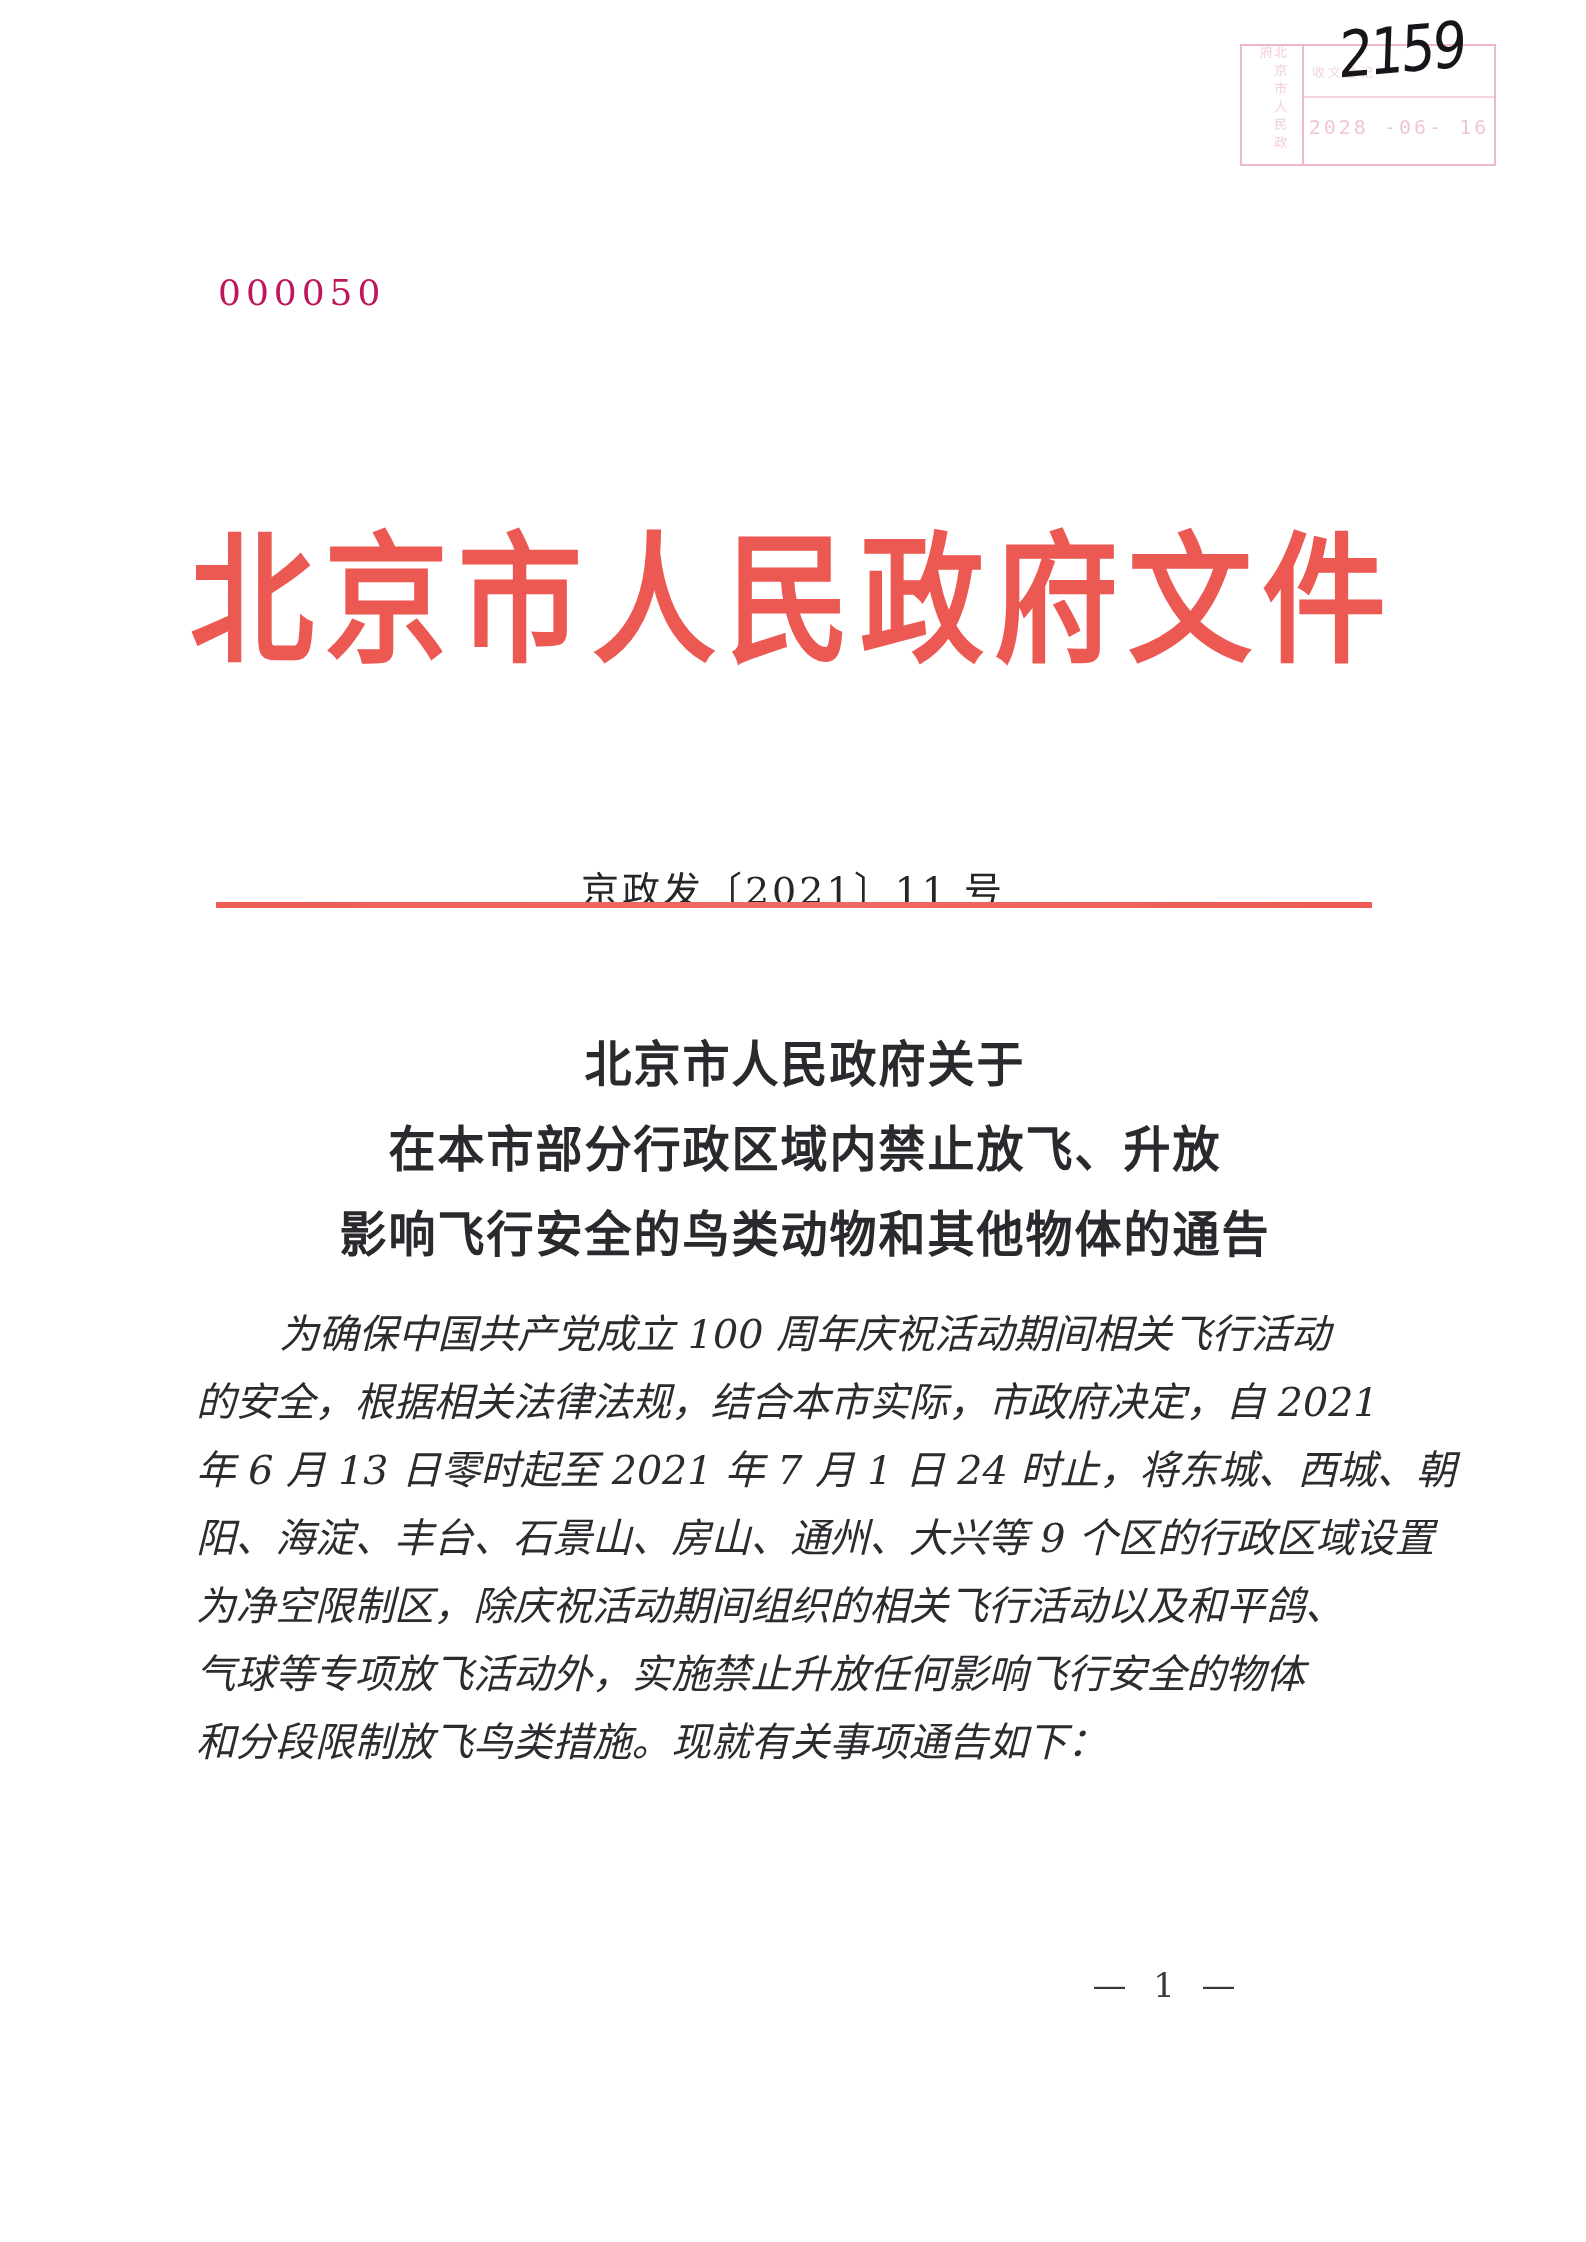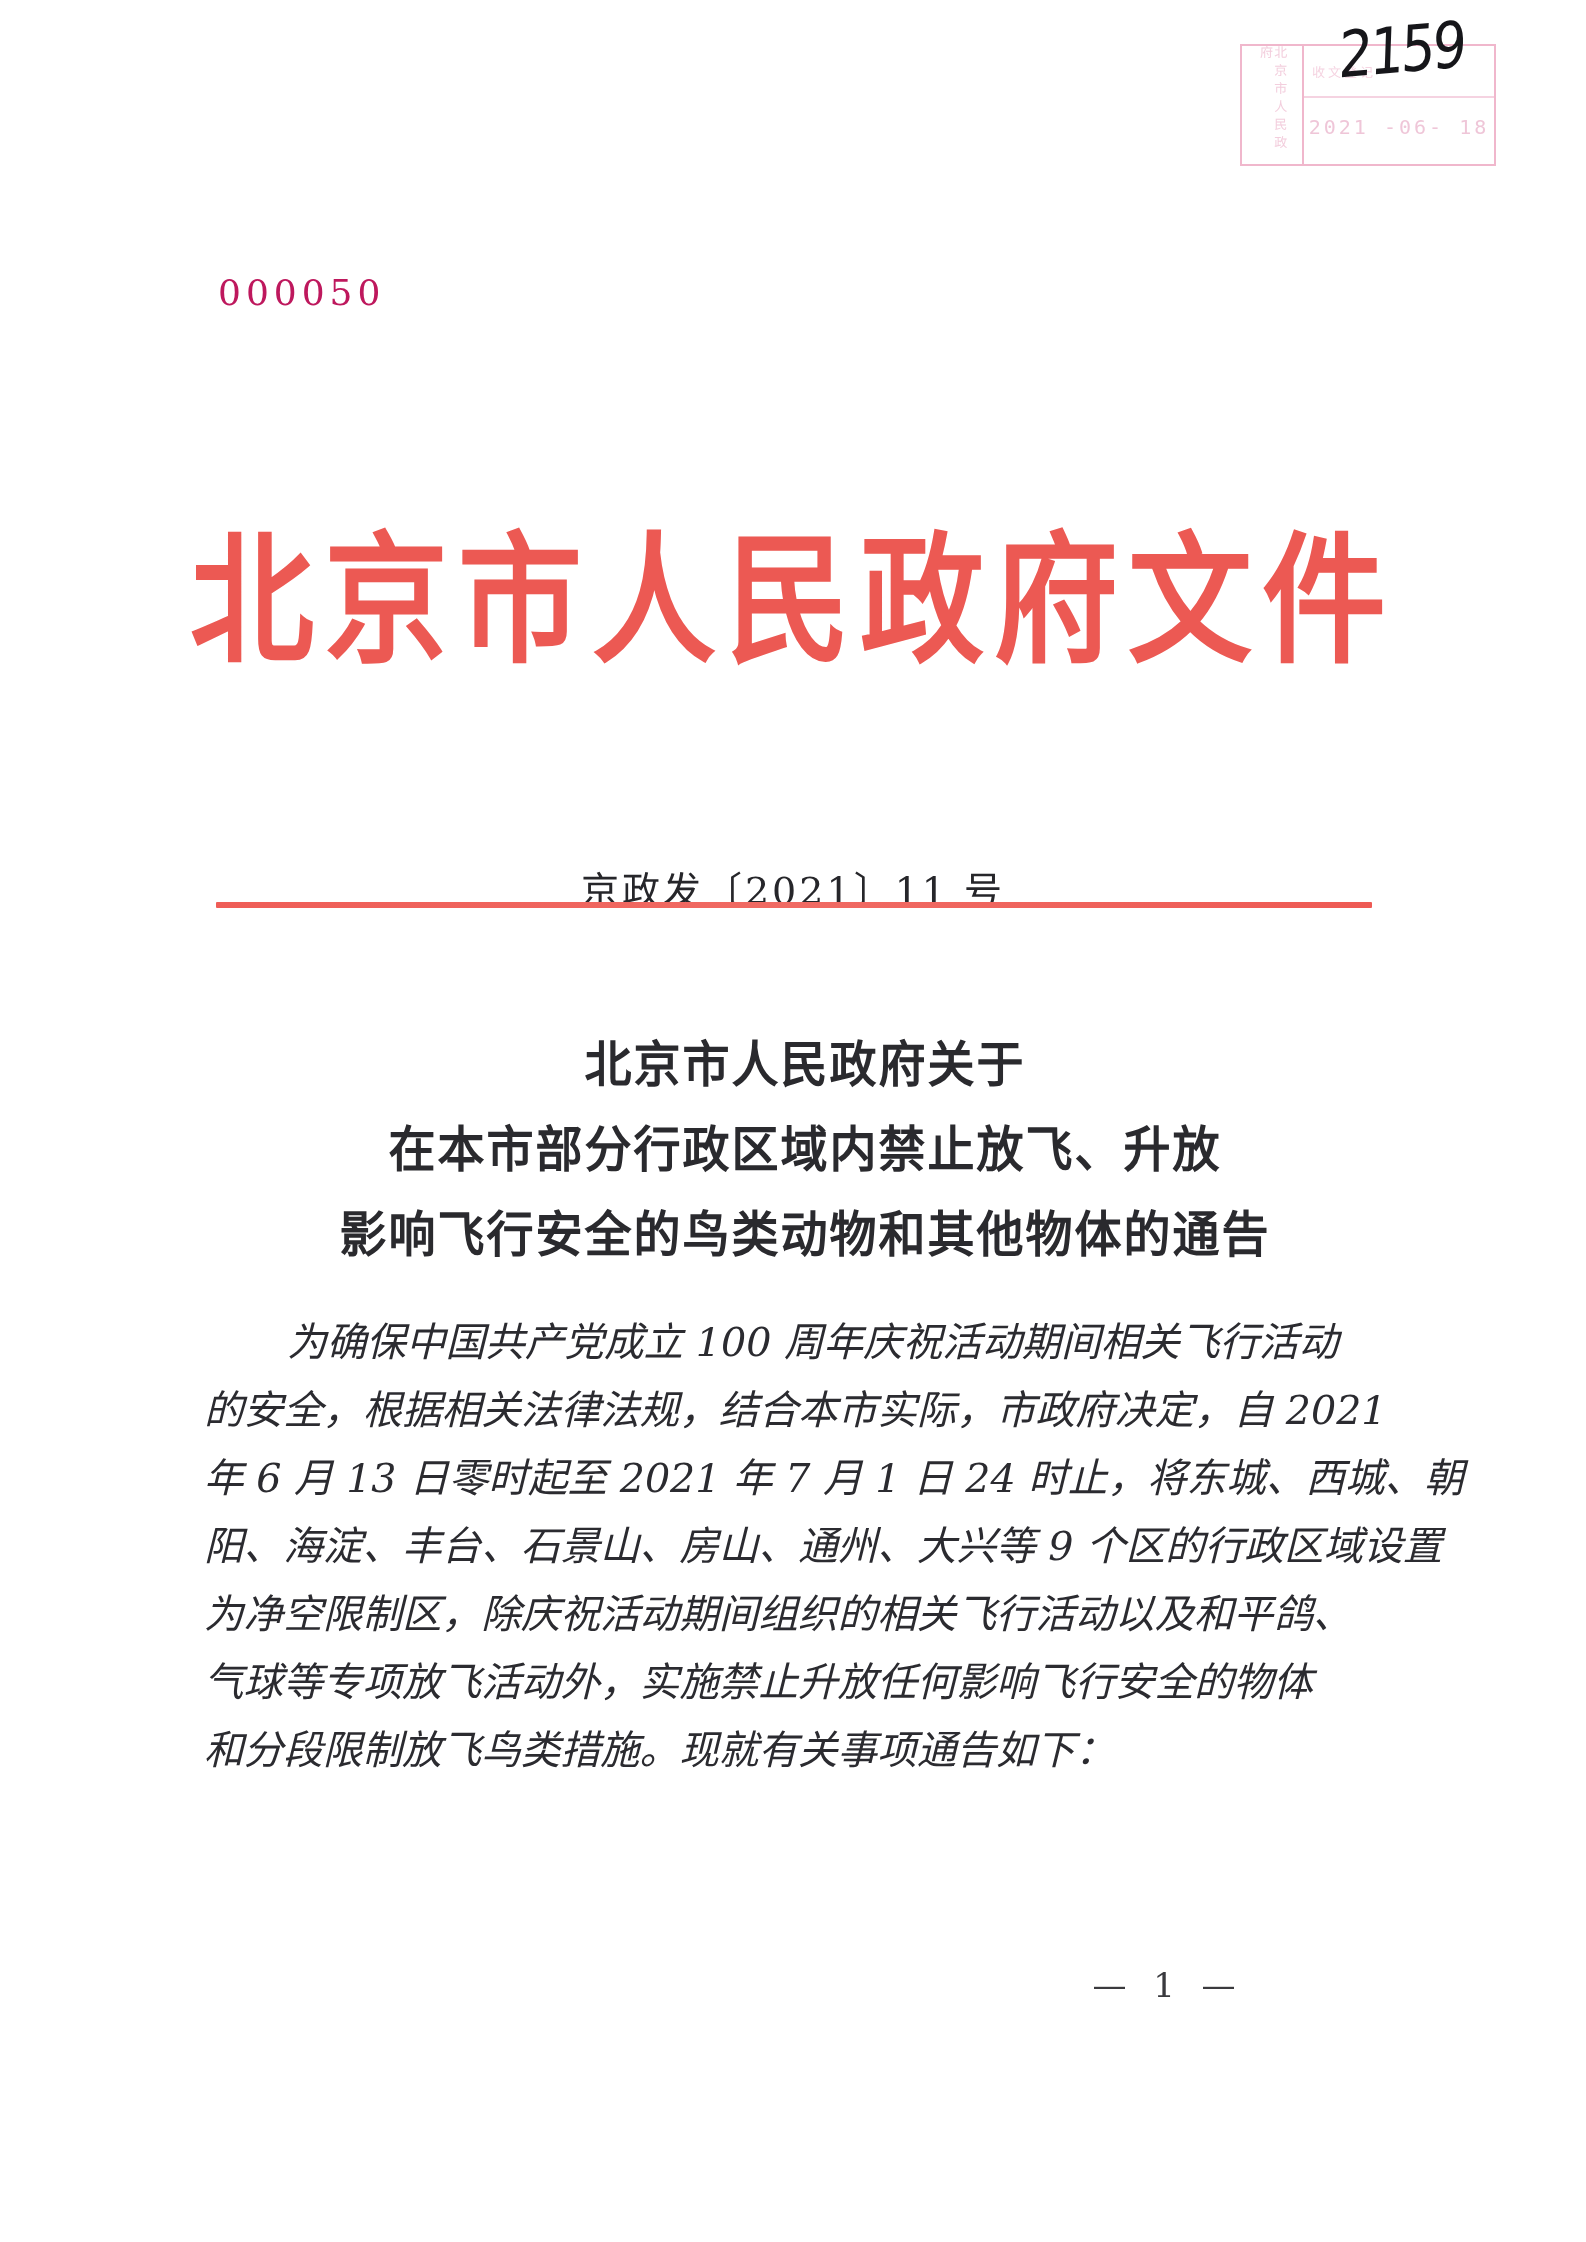--- a/index.html
+++ b/index.html
@@ -188,21 +188,21 @@
   }
 
   
   .body-text {
     position: absolute;
     left: 196px;
     top: 1300px;
     width: 1212px;
   }
   .body-paragraph {
-    margin: 8px;
+    margin: 0;
   }
   .body-line {
     font-family: "DejaVu Serif", "Liberation Serif", serif;
     font-size: 40px;
     color: #2b2b30;
     line-height: 68px;
     white-space: nowrap;
     text-align: justify;
     font-style: italic;
     font-weight: 400;
@@ -239,21 +239,21 @@
 
   <div class="stamp">
     <div class="stamp-col-left">
       <span class="stamp-vertical-text">北京市人民政府</span>
     </div>
     <div class="stamp-col-right">
       <div class="stamp-row-top">
         <span class="stamp-row-top-label">收文登记</span>
       </div>
       <div class="stamp-row-bottom">
-        <span class="stamp-date">2021 -06- 18</span>
+        <span class="stamp-date">2028 -06- 16</span>
       </div>
     </div>
   </div>
   <div class="stamp-handwritten">2159</div>
 
   <div class="serial-number">000050</div>
 
   <div class="masthead">
     <span class="masthead-title">北京市人民政府文件</span>
   </div>

